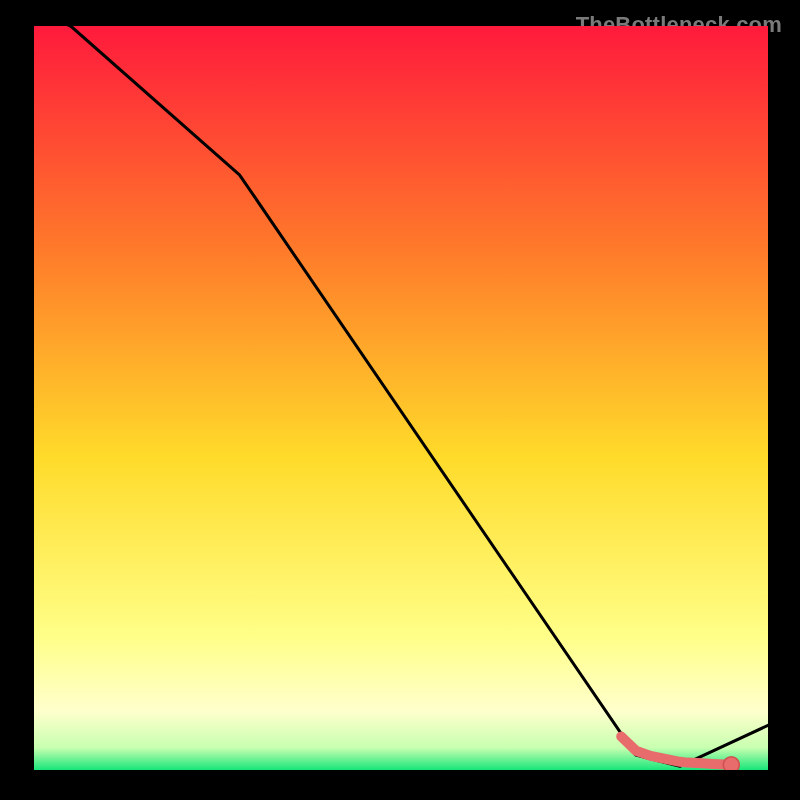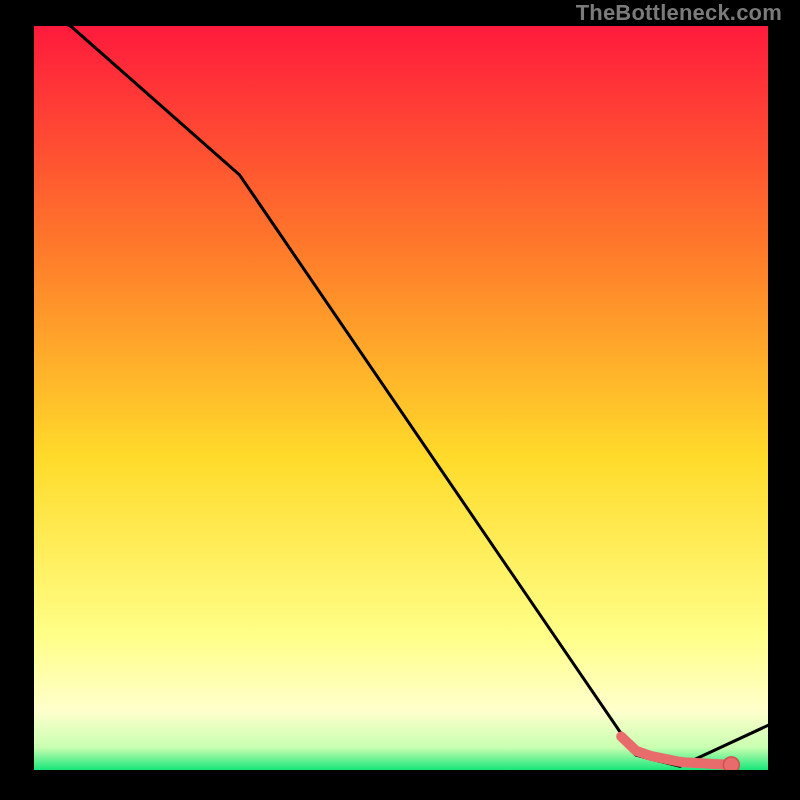--- a/index.html
+++ b/index.html
@@ -12,21 +12,21 @@
     font-family: Arial, Helvetica, sans-serif;
   }
   .outer {
     position: relative;
     width: 800px;
     height: 800px;
     background: #000;
   }
   .watermark {
     position: absolute;
-    top: 0;
+    top: 12px;
     right: 18px;
     color: #7a7a7a;
     font-size: 22px;
     font-weight: 600;
     letter-spacing: 0.2px;
     user-select: none;
   }
   .plot {
     position: absolute;
     left: 34px;

